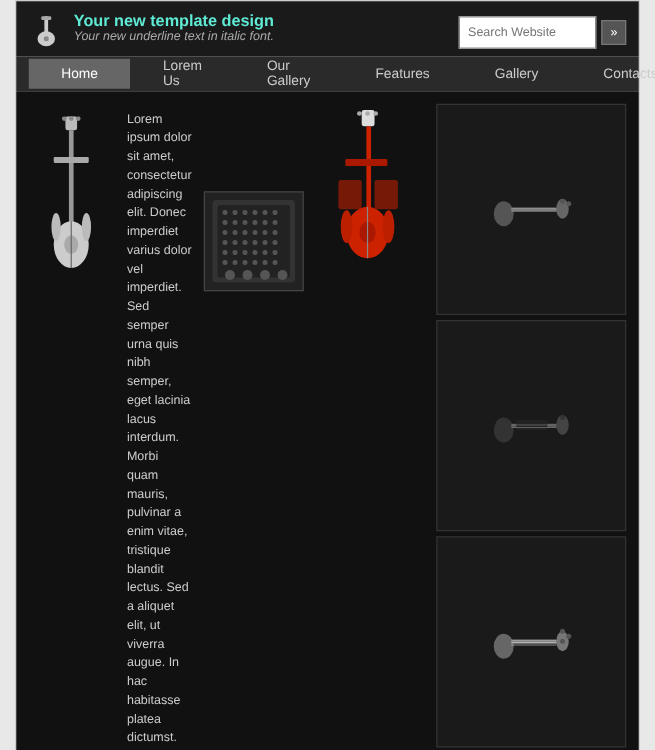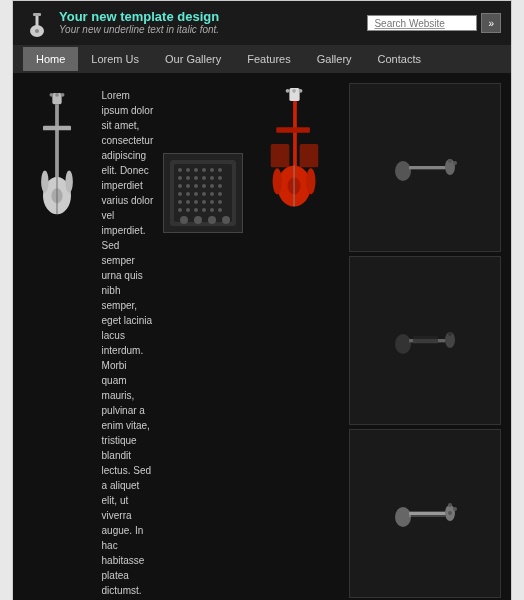--- a/index.html
+++ b/index.html
@@ -58,26 +58,25 @@
     .search-area {
       display: flex;
       align-items: center;
       gap: 4px;
       margin-top: 4px;
     }
 
     .search-input {
       width: 110px;
       height: 16px;
-      padding: 2px 6px;
+      padding: 12px 6px;
       font-size: 10px;
       background: #fff;
       border: 1px solid #888;
       color: #999;
-      text-decoration: underline;
     }
 
     .search-btn {
       background: #555;
       border: 1px solid #777;
       color: #fff;
       font-size: 10px;
       padding: 2px 6px;
       height: 20px;
       cursor: pointer;
@@ -89,21 +88,21 @@
       display: flex;
       align-items: center;
       padding: 0 10px;
       height: 28px;
       margin-top: 0;
     }
 
     .nav-item {
       color: #ccc;
       font-size: 11px;
-      padding: 6px 13px;
+      padding: 6px 26px;
       cursor: pointer;
       text-decoration: none;
       display: inline-block;
     }
 
     .nav-item.active {
       background: #666;
       color: #fff;
     }
 

